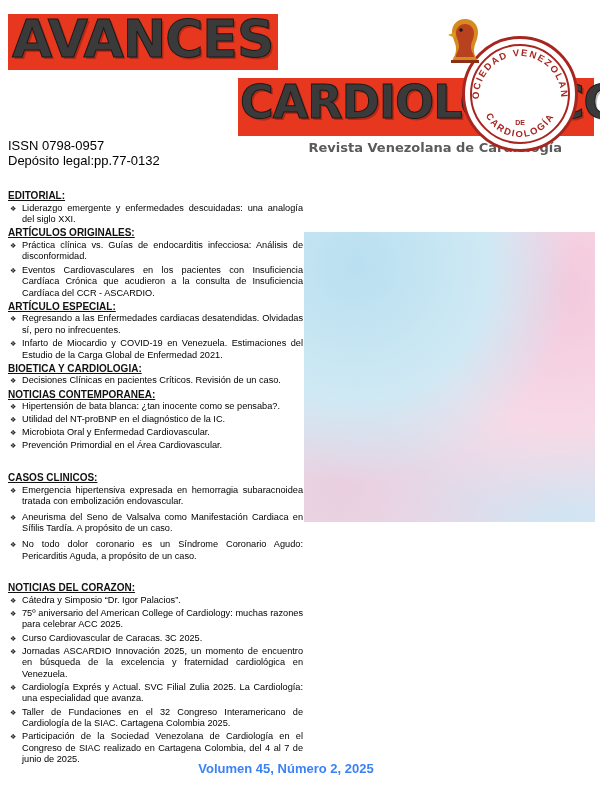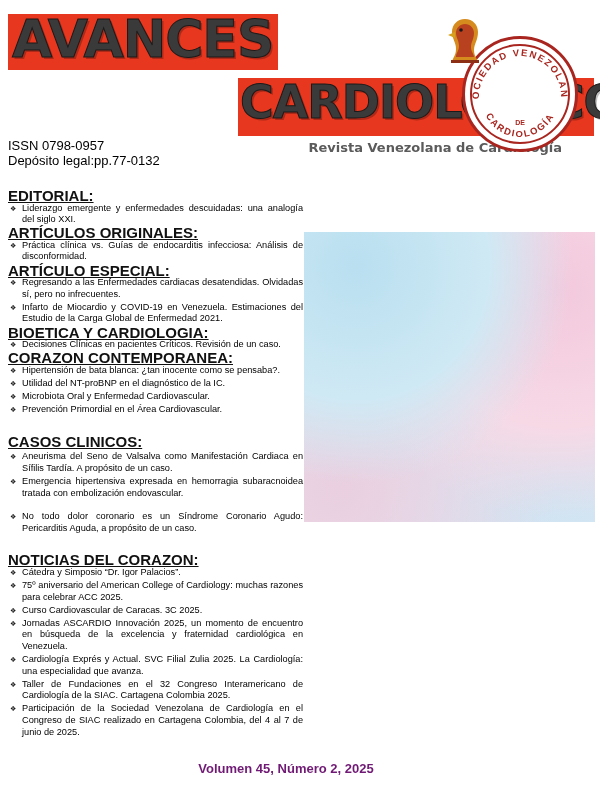--- a/index.html
+++ b/index.html
@@ -99,21 +99,21 @@
   }
   .toc {
     position: absolute;
     left: 8px;
     top: 0;
     width: 295px;
     font-size: 9.2px;
     line-height: 11.6px;
   }
   .sec-head {
-    font-size: 15px;
+    font-size: 10px;
     font-weight: bold;
     text-decoration: underline;
     color: #111;
     margin: 0 0 1px 0;
   }
   .sec-head.gap {
     margin-top: 20px;
   }
   ul.items {
     list-style: none;
@@ -185,21 +185,21 @@
 
   
   .volume {
     position: absolute;
     left: 0;
     right: 0;
     bottom: 24px;
     text-align: center;
     font-size: 13px;
     font-weight: bold;
-    color: #701a75;
+    color: #3b82f6;
   }
 </style>
 </head>
 <body>
 
 <div class="page">
 
   <div class="masthead">
     <div class="band-top"></div>
     <div class="band-bottom"></div>
@@ -221,46 +221,47 @@
     <div class="toc">
 
       <div class="sec-head">EDITORIAL:</div>
       <ul class="items">
         <li>Liderazgo emergente y enfermedades descuidadas: una analogía del siglo XXI.</li>
       </ul>
 
       <div class="sec-head">ARTÍCULOS ORIGINALES:</div>
       <ul class="items">
         <li>Práctica clínica vs. Guías de endocarditis infecciosa: Análisis de disconformidad.</li>
+        <li>Eventos Cardiovasculares en los pacientes con Insuficiencia Cardíaca Crónica que acudieron a la consulta de Insuficiencia Cardíaca del CCR - ASCARDIO.</li>
       </ul>
 
       <div class="sec-head">ARTÍCULO ESPECIAL:</div>
       <ul class="items">
         <li>Regresando a las Enfermedades cardiacas desatendidas. Olvidadas sí, pero no infrecuentes.</li>
         <li>Infarto de Miocardio y COVID-19 en Venezuela. Estimaciones del Estudio de la Carga Global de Enfermedad 2021.</li>
       </ul>
 
       <div class="sec-head">BIOETICA Y CARDIOLOGIA:</div>
       <ul class="items">
         <li>Decisiones Clínicas en pacientes Críticos. Revisión de un caso.</li>
       </ul>
 
-      <div class="sec-head">CORAZON CONTEMPORANEA:</div>
+      <div class="sec-head">NOTICIAS CONTEMPORANEA:</div>
       <ul class="items">
         <li>Hipertensión de bata blanca: ¿tan inocente como se pensaba?.</li>
         <li>Utilidad del NT-proBNP en el diagnóstico de la IC.</li>
         <li>Microbiota Oral y Enfermedad Cardiovascular.</li>
         <li>Prevención Primordial en el Área Cardiovascular.</li>
       </ul>
 
       <div class="sec-head gap">CASOS CLINICOS:</div>
       <ul class="items">
+        <li>Emergencia hipertensiva expresada en hemorragia subaracnoidea tratada con embolización endovascular.</li>
         <li style="margin-top:4px">Aneurisma del Seno de Valsalva como Manifestación Cardiaca en Sífilis Tardía. A propósito de un caso.</li>
-        <li>Emergencia hipertensiva expresada en hemorragia subaracnoidea tratada con embolización endovascular.</li>
-        <li style="margin-top:12px">No todo dolor coronario es un Síndrome Coronario Agudo: Pericarditis Aguda, a propósito de un caso.</li>
+        <li style="margin-top:4px">No todo dolor coronario es un Síndrome Coronario Agudo: Pericarditis Aguda, a propósito de un caso.</li>
       </ul>
 
       <div class="sec-head gap">NOTICIAS DEL CORAZON:</div>
       <ul class="items">
         <li>Cátedra y Simposio “Dr. Igor Palacios”.</li>
         <li>75º aniversario del American College of Cardiology: muchas razones para celebrar ACC 2025.</li>
         <li>Curso Cardiovascular de Caracas. 3C 2025.</li>
         <li>Jornadas ASCARDIO Innovación 2025, un momento de encuentro en búsqueda de la excelencia y fraternidad cardiológica en Venezuela.</li>
         <li>Cardiología Exprés y Actual. SVC Filial Zulia 2025.  La Cardiología: una especialidad que avanza.</li>
         <li>Taller de Fundaciones en el 32 Congreso Interamericano de Cardiología de la SIAC. Cartagena Colombia 2025.</li>

